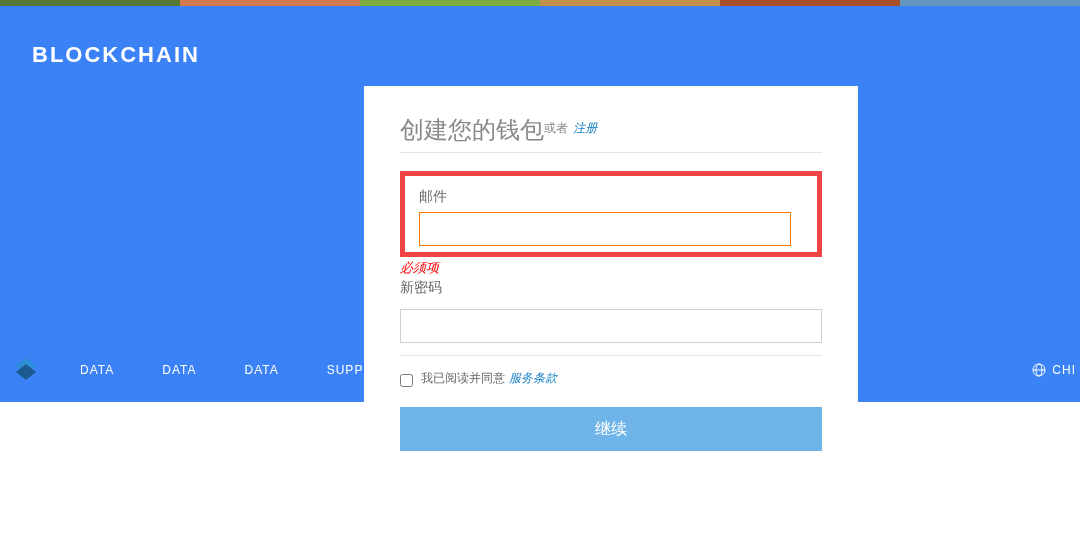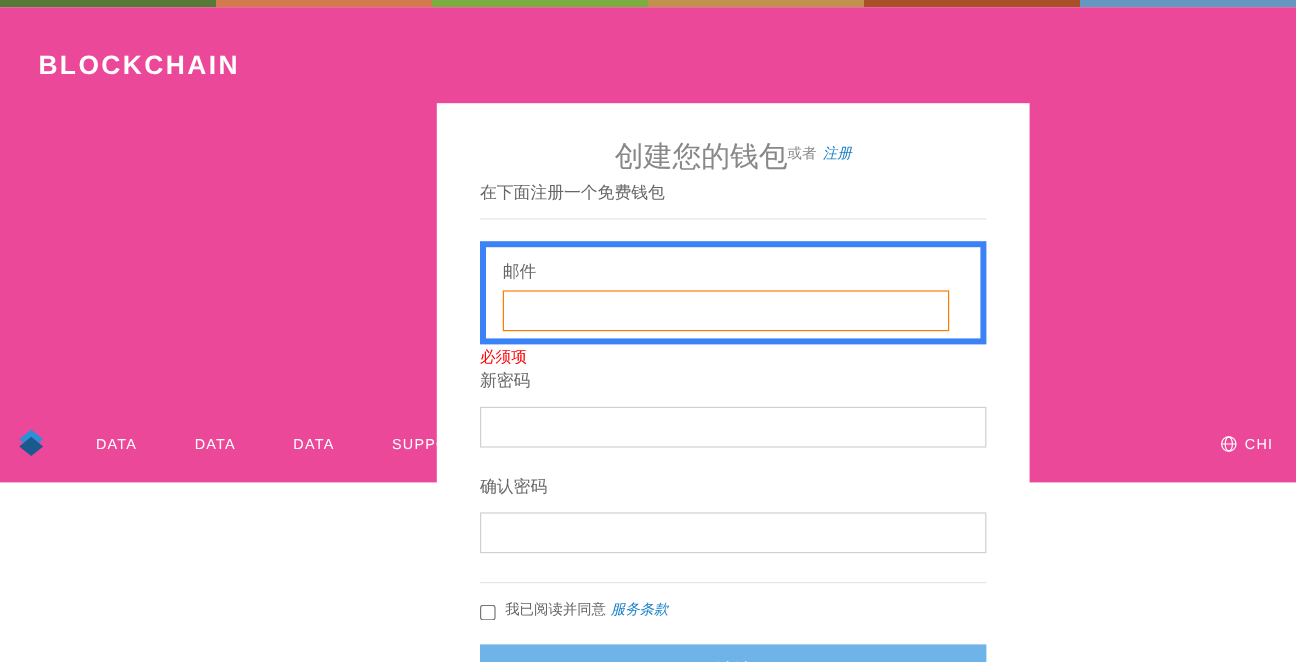--- a/index.html
+++ b/index.html
@@ -22,21 +22,21 @@
       flex: 1;
       height: 100%;
     }
     .s1 { background: #567a36; }
     .s2 { background: #d37a4f; }
     .s3 { background: #7bad41; }
     .s4 { background: #c2924d; }
     .s5 { background: #a94f29; }
     .s6 { background: #6498c0; }
     .page-bg {
-      background: #ec4899;
+      background: #3b82f6;
       height: 396px;
       position: relative;
     }
     .logo {
       position: absolute;
       top: 36px;
       left: 32px;
       color: #ffffff;
       font-weight: 700;
       font-size: 22px;
@@ -46,21 +46,21 @@
       position: absolute;
       top: 80px;
       left: 364px;
       width: 494px;
       height: 466px;
       background: #ffffff;
       padding: 28px 36px 20px 36px;
     }
     .form-header {
       display: flex;
-      justify-content: center;
+      justify-content: flex-start;
       align-items: flex-start;
       margin-bottom: 6px;
     }
     .form-title {
       font-size: 24px;
       color: #888888;
       font-weight: 400;
     }
     .form-alt {
       font-size: 12px;
@@ -77,21 +77,21 @@
       font-size: 14px;
       color: #666666;
       margin-bottom: 12px;
     }
     .divider {
       border: none;
       border-top: 1px solid #e5e5e5;
       margin-bottom: 18px;
     }
     .highlight-box {
-      border: 5px solid #3b82f6;
+      border: 5px solid #ef4444;
       padding: 12px 26px 6px 14px;
       margin-bottom: 2px;
     }
     .field-label {
       font-size: 14px;
       color: #666666;
       display: block;
       margin-bottom: 6px;
     }
     .text-input {
@@ -100,23 +100,24 @@
       border: 1px solid #ff7a00;
       padding: 4px 8px;
       font-size: 14px;
       outline: none;
     }
     .error-text {
       color: #ff0000;
       font-size: 13px;
       margin-top: 2px;
       margin-bottom: 2px;
+      font-style: italic;
     }
     .field-block {
-      margin-bottom: 24px;
+      margin-bottom: 12px;
     }
     .field-block .text-input-plain {
       width: 100%;
       height: 34px;
       border: 1px solid #d0d0d0;
       padding: 4px 8px;
       font-size: 14px;
       outline: none;
       margin-top: 6px;
     }
@@ -173,21 +174,21 @@
       display: block;
     }
     .footer-link {
       color: #ffffff;
       text-decoration: none;
       margin-right: 48px;
       font-weight: 400;
     }
     .footer-right {
       margin-left: auto;
-      margin-right: 15px;
+      margin-right: 0;
       display: flex;
       align-items: center;
       color: #ffffff;
       font-size: 12px;
     }
     .footer-right span {
       margin-right: 4px;
     }
   </style>
 </head>
@@ -207,38 +208,33 @@
   <div class="logo">BLOCKCHAIN</div>
 
   <div class="form-card">
     <div class="form-header">
       <div class="form-title">创建您的钱包</div>
       <div class="form-alt">
         <span>或者</span>
         <a href="#">注册</a>
       </div>
     </div>
-    <div class="form-subtitle">在下面注册一个免费钱包</div>
     <hr class="divider">
 
     <div class="highlight-box">
       <label class="field-label">邮件</label>
       <input type="text" class="text-input" value="" style="">
     </div>
     <div class="error-text">必须项</div>
 
     <div class="field-block">
       <label class="field-label">新密码</label>
       <input type="password" class="text-input-plain" value="" style="">
     </div>
 
-    <div class="field-block">
-      <label class="field-label">确认密码</label>
-      <input type="password" class="text-input-plain" value="" style="">
-    </div>
 
     <hr class="divider2">
 
     <div class="agree-row">
       <input type="checkbox" style="">
       <span>我已阅读并同意</span>
       <a href="#">服务条款</a>
     </div>
 
     <button class="submit-btn">继续</button>

